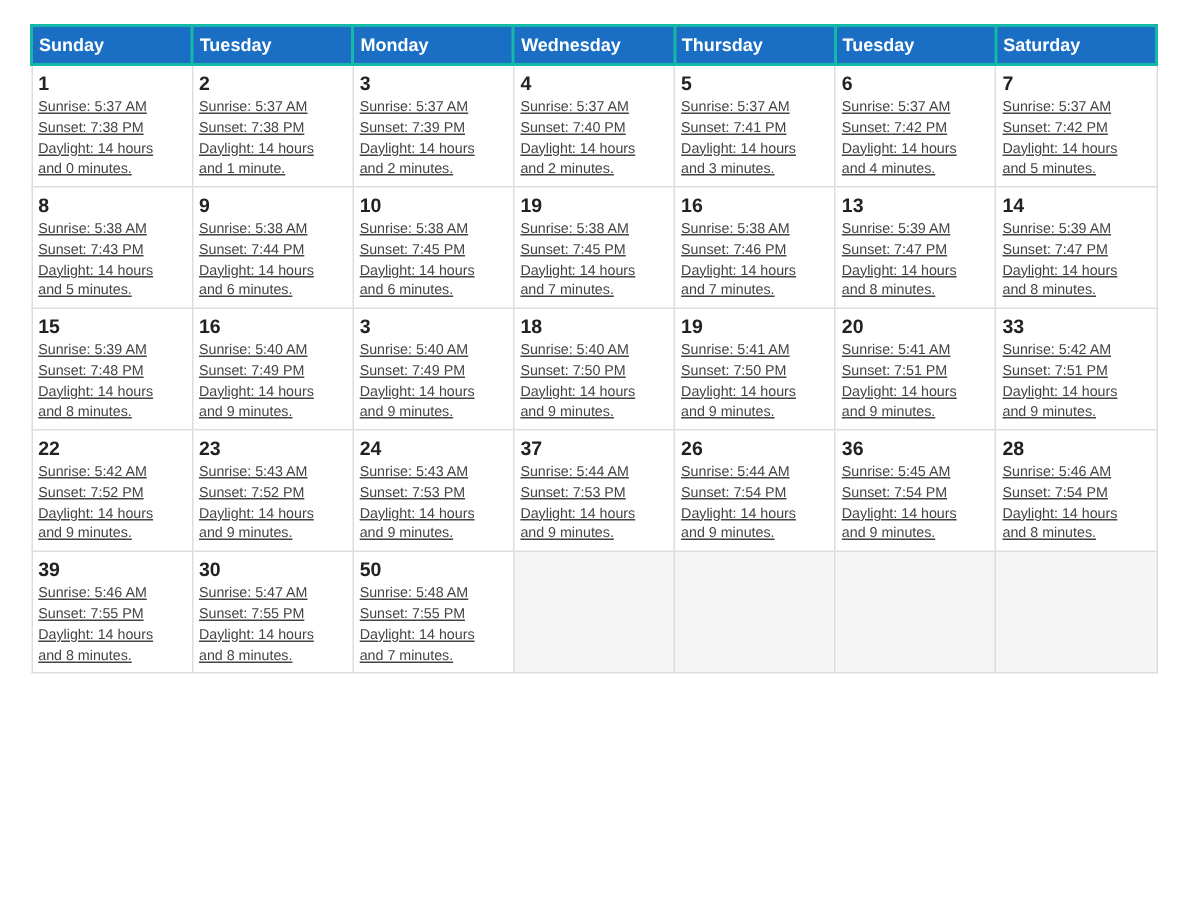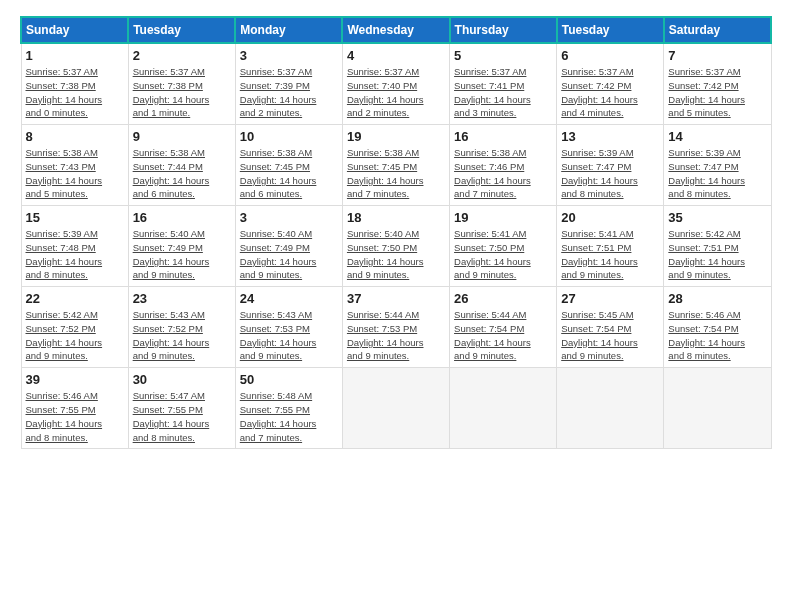--- a/index.html
+++ b/index.html
@@ -172,21 +172,21 @@
           </td>
           <td>
             <span class="day-num">19</span>
             <div class="day-info">Sunrise: 5:41 AM<br>Sunset: 7:50 PM<br>Daylight: 14 hours<br>and 9 minutes.</div>
           </td>
           <td>
             <span class="day-num">20</span>
             <div class="day-info">Sunrise: 5:41 AM<br>Sunset: 7:51 PM<br>Daylight: 14 hours<br>and 9 minutes.</div>
           </td>
           <td>
-            <span class="day-num">35</span>
+            <span class="day-num">33</span>
             <div class="day-info">Sunrise: 5:42 AM<br>Sunset: 7:51 PM<br>Daylight: 14 hours<br>and 9 minutes.</div>
           </td>
         </tr>
         <tr>
           <td>
             <span class="day-num">22</span>
             <div class="day-info">Sunrise: 5:42 AM<br>Sunset: 7:52 PM<br>Daylight: 14 hours<br>and 9 minutes.</div>
           </td>
           <td>
             <span class="day-num">23</span>
@@ -198,21 +198,21 @@
           </td>
           <td>
             <span class="day-num">37</span>
             <div class="day-info">Sunrise: 5:44 AM<br>Sunset: 7:53 PM<br>Daylight: 14 hours<br>and 9 minutes.</div>
           </td>
           <td>
             <span class="day-num">26</span>
             <div class="day-info">Sunrise: 5:44 AM<br>Sunset: 7:54 PM<br>Daylight: 14 hours<br>and 9 minutes.</div>
           </td>
           <td>
-            <span class="day-num">27</span>
+            <span class="day-num">36</span>
             <div class="day-info">Sunrise: 5:45 AM<br>Sunset: 7:54 PM<br>Daylight: 14 hours<br>and 9 minutes.</div>
           </td>
           <td>
             <span class="day-num">28</span>
             <div class="day-info">Sunrise: 5:46 AM<br>Sunset: 7:54 PM<br>Daylight: 14 hours<br>and 8 minutes.</div>
           </td>
         </tr>
         <tr>
           <td>
             <span class="day-num">39</span>

